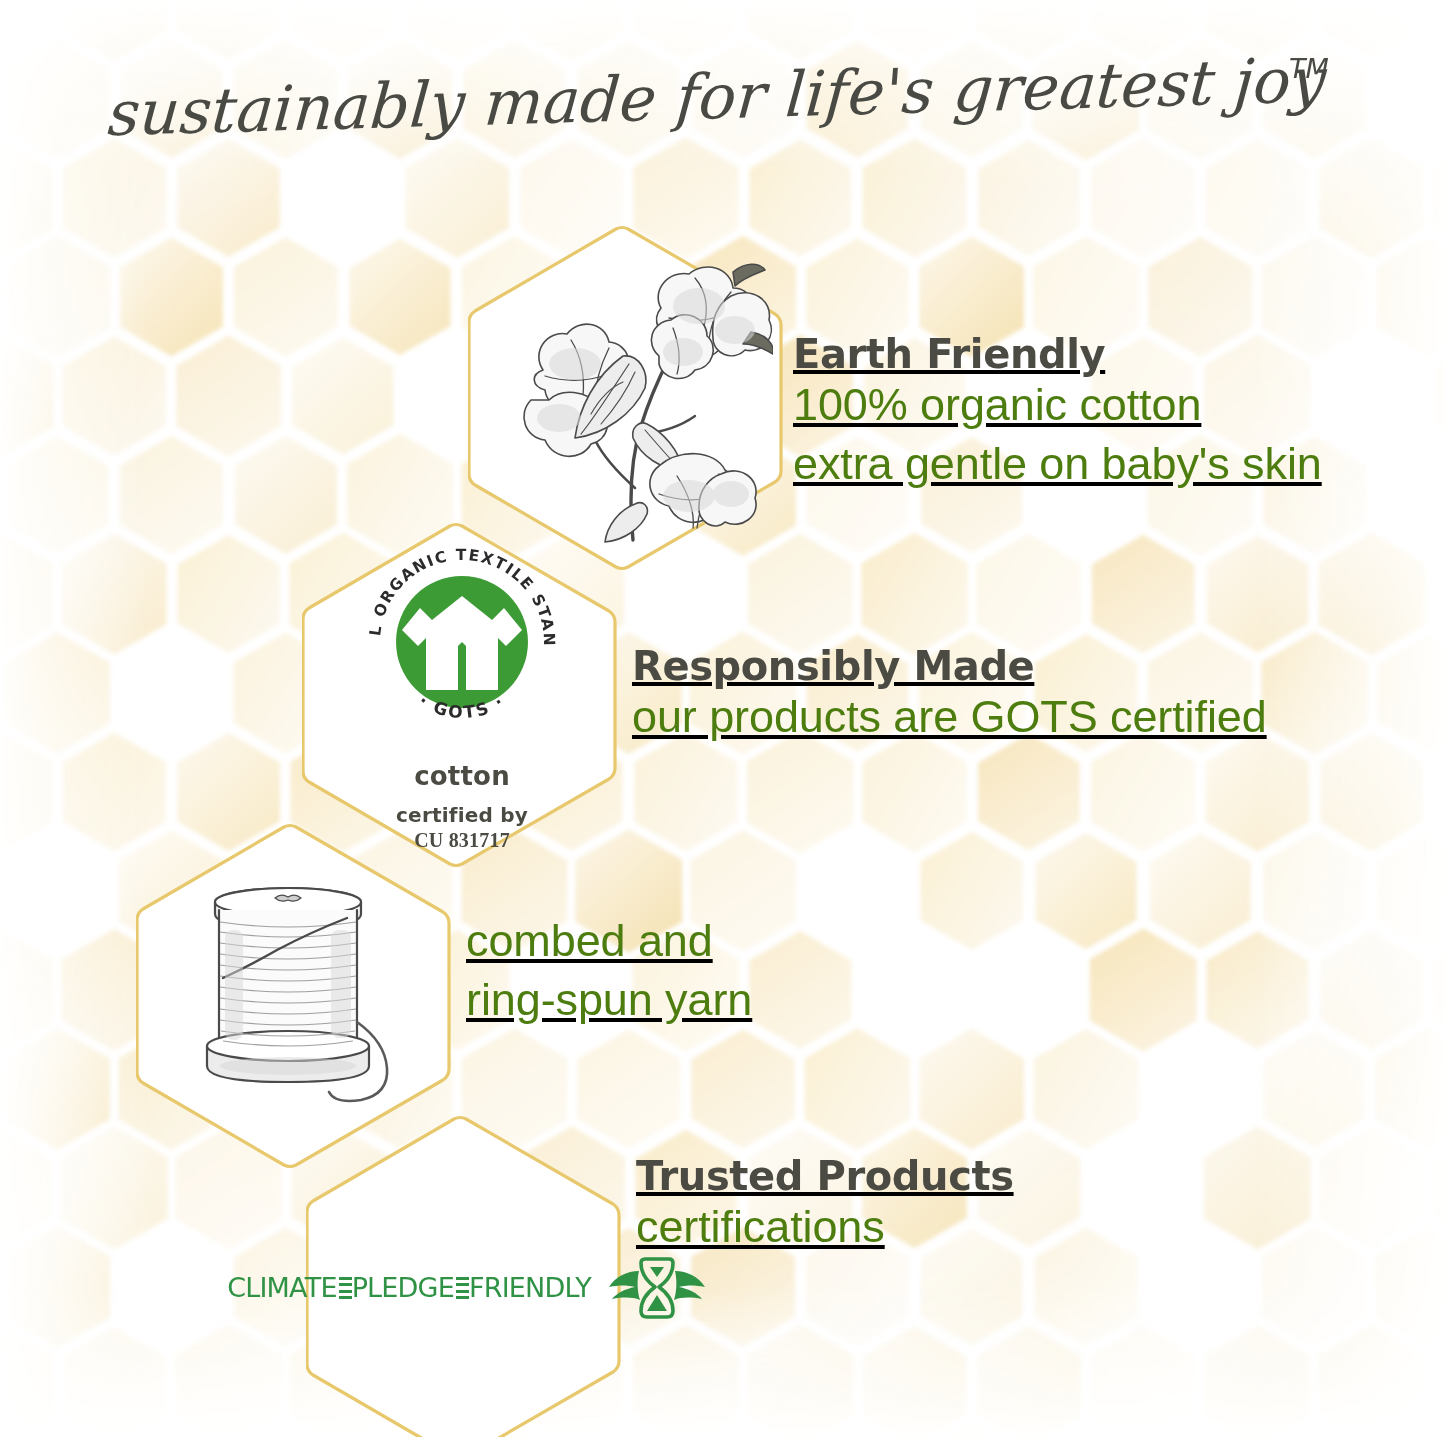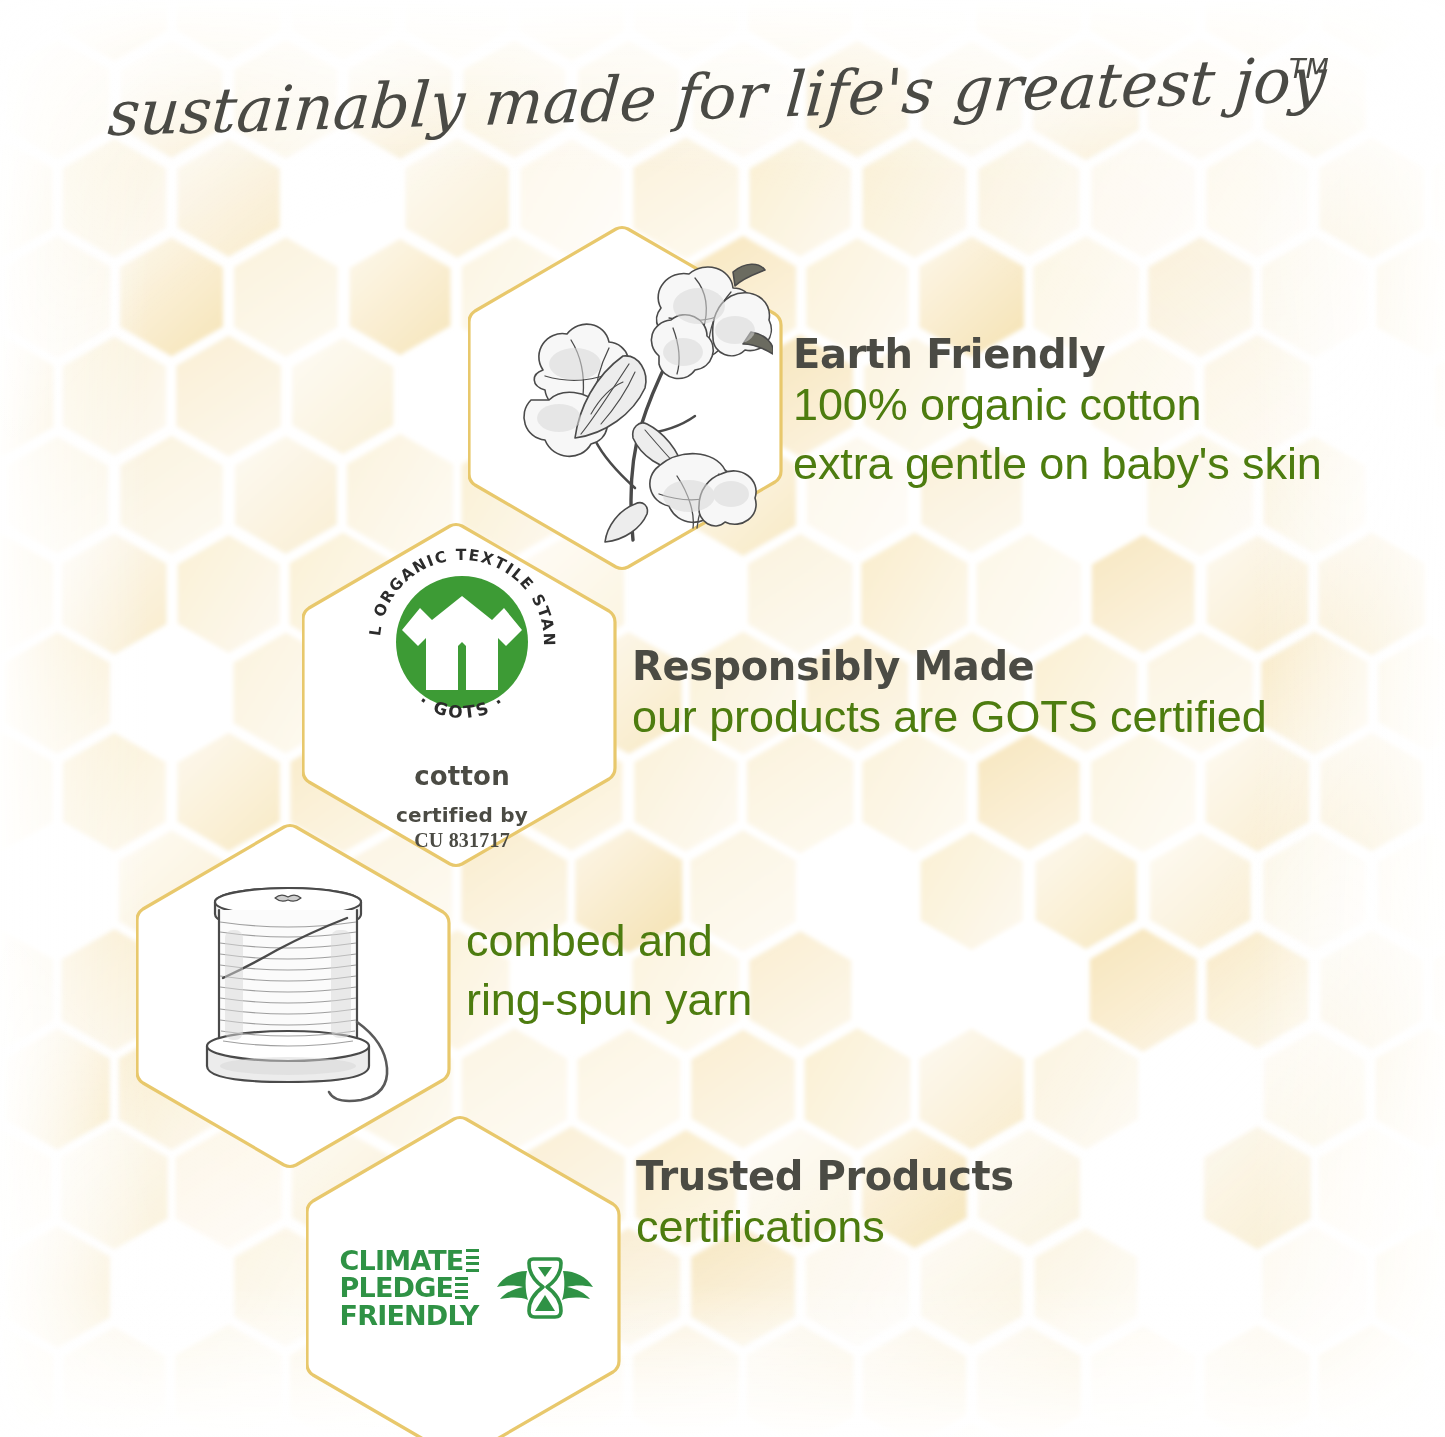--- a/index.html
+++ b/index.html
@@ -65,20 +65,21 @@
     z-index: 6;
     display: flex;
     align-items: center;
     justify-content: center;
     flex-direction: column;
   }
 
   .copy {
     position: absolute;
     z-index: 7;
+    text-decoration: underline;
   }
   .copy .title {
     font-family: "DejaVu Sans", "Liberation Sans", sans-serif;
     font-weight: bold;
     font-size: 40px;
     letter-spacing: -0.4px;
     color: #4b4b44;
     line-height: 1.08;
     white-space: nowrap;
   }
@@ -113,28 +114,27 @@
   }
 
   
   .cpf {
     display: flex;
     align-items: center;
     gap: 18px;
   }
   .cpf-words {
     font-family: "DejaVu Sans", "Liberation Sans", sans-serif;
-    font-weight: bold;
+    font-weight: normal;
     font-size: 27px;
     line-height: 1.02;
     color: #2f9245;
     letter-spacing: -0.8px;
     text-align: left;
     display: flex;
-    flex-direction: column;
   }
   .cpf-row { display: flex; align-items: center; }
   .cpf-bars {
     display: inline-flex;
     flex-direction: column;
     justify-content: space-between;
     height: 23px;
     margin-left: 2px;
   }
   .cpf-bars i {

